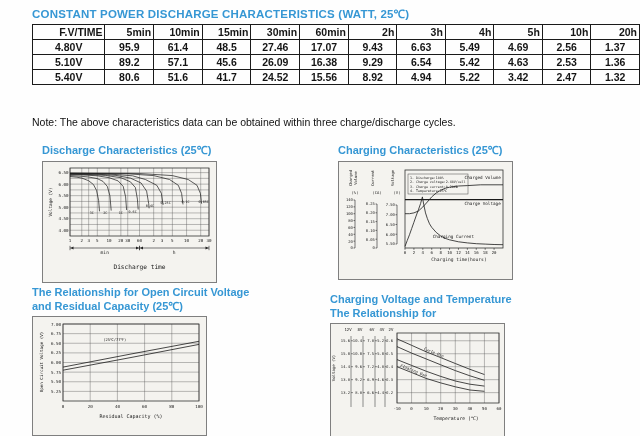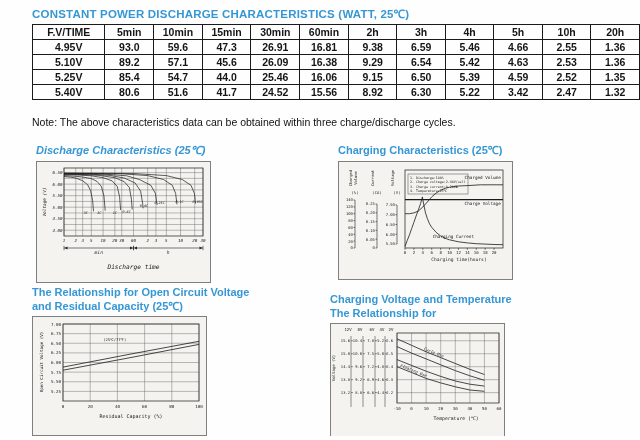--- a/index.html
+++ b/index.html
@@ -4,28 +4,28 @@
 <style>
   html,body{margin:0;padding:0;background:#ffffff;}
   .page{position:relative;width:640px;height:436px;background:#fefefe;overflow:hidden;
         font-family:"Liberation Sans",sans-serif;}
   .main-title{position:absolute;left:32px;top:6px;font-size:11.5px;font-weight:bold;
         color:#3697d4;letter-spacing:0.2px;}
   .spec-table{position:absolute;left:32px;top:24px;border-collapse:collapse;
         border:1.5px solid #1a1a1a;}
   .spec-table td,.spec-table th{border:1px solid #1a1a1a;text-align:center;
         font-size:10.5px;font-weight:bold;color:#151515;height:14px;padding:0 2px;}
-  .spec-table th{width:44px;}
+  .spec-table th{width:44px;text-align:right;}
   .spec-table th.fv{width:68px;}
   .note-line{position:absolute;left:32px;top:116px;font-size:10.5px;font-weight:normal;color:#111;}
   .chart-block{position:absolute;}
   .chart-title{font-size:11px;font-weight:600;color:#3697d4;line-height:13.5px;}
   .panel{background:#f4f3ef;border:1px solid #7f7f7f;margin-top:3px;}
   svg text{font-family:"DejaVu Sans Mono",monospace;fill:#1a1a1a;}
-  .b1{left:36px;top:144px;width:175px;font-style:italic;}
+  .b1{left:42px;top:144px;width:175px;}
   .b2{left:338px;top:144px;width:175px;}
   .b3{left:32px;top:286px;width:240px;}
   .b4{left:330px;top:293px;width:240px;}
   .b3 .panel,.b4 .panel{width:173px;}
 </style>
 </head>
 <body>
 
 <div class="page">
   <div class="main-title">CONSTANT POWER DISCHARGE CHARACTERISTICS (WATT, 25℃)</div>
@@ -42,70 +42,56 @@
           <th class="">2h</th>
           <th class="">3h</th>
           <th class="">4h</th>
           <th class="">5h</th>
           <th class="">10h</th>
           <th class="">20h</th>
         </tr>
       </thead>
     <tbody>
         <tr>
-          <td>4.95V</td>
-          <td>93.0</td>
-          <td>59.6</td>
-          <td>47.3</td>
-          <td>26.91</td>
-          <td>16.81</td>
-          <td>9.38</td>
-          <td>6.59</td>
-          <td>5.46</td>
-          <td>4.66</td>
-          <td>2.55</td>
-          <td>1.36</td>
+          <td>4.80V</td>
+          <td>95.9</td>
+          <td>61.4</td>
+          <td>48.5</td>
+          <td>27.46</td>
+          <td>17.07</td>
+          <td>9.43</td>
+          <td>6.63</td>
+          <td>5.49</td>
+          <td>4.69</td>
+          <td>2.56</td>
+          <td>1.37</td>
         </tr>
         <tr>
           <td>5.10V</td>
           <td>89.2</td>
           <td>57.1</td>
           <td>45.6</td>
           <td>26.09</td>
           <td>16.38</td>
           <td>9.29</td>
           <td>6.54</td>
           <td>5.42</td>
           <td>4.63</td>
           <td>2.53</td>
           <td>1.36</td>
         </tr>
         <tr>
-          <td>5.25V</td>
-          <td>85.4</td>
-          <td>54.7</td>
-          <td>44.0</td>
-          <td>25.46</td>
-          <td>16.06</td>
-          <td>9.15</td>
-          <td>6.50</td>
-          <td>5.39</td>
-          <td>4.59</td>
-          <td>2.52</td>
-          <td>1.35</td>
-        </tr>
-        <tr>
           <td>5.40V</td>
           <td>80.6</td>
           <td>51.6</td>
           <td>41.7</td>
           <td>24.52</td>
           <td>15.56</td>
           <td>8.92</td>
-          <td>6.30</td>
+          <td>4.94</td>
           <td>5.22</td>
           <td>3.42</td>
           <td>2.47</td>
           <td>1.32</td>
         </tr>
       </tbody>
   </table>
 
   <div class="note-line">Note: The above characteristics data can be obtained within three charge/discharge cycles.</div>
 

